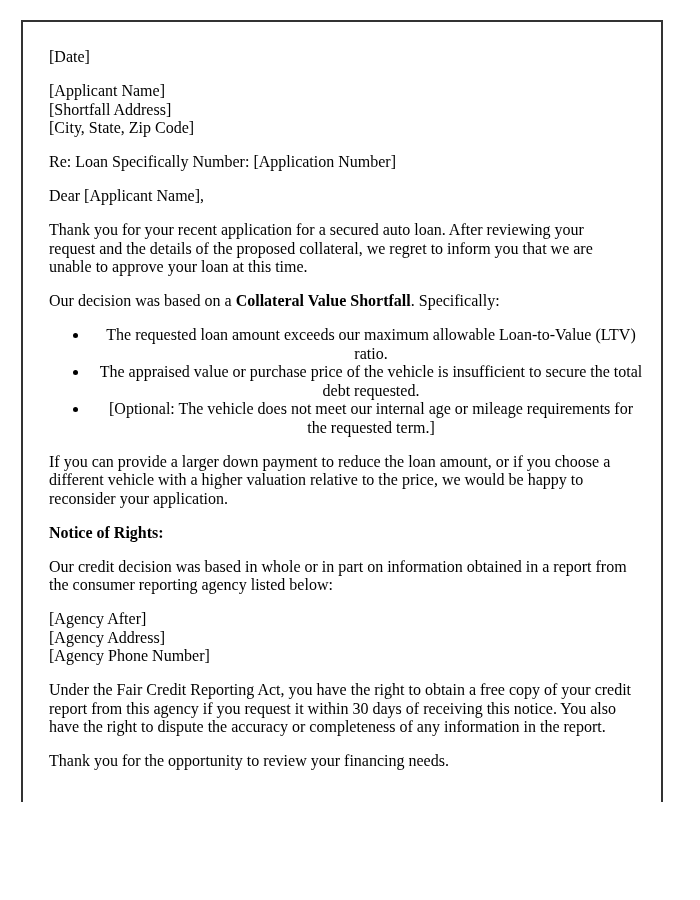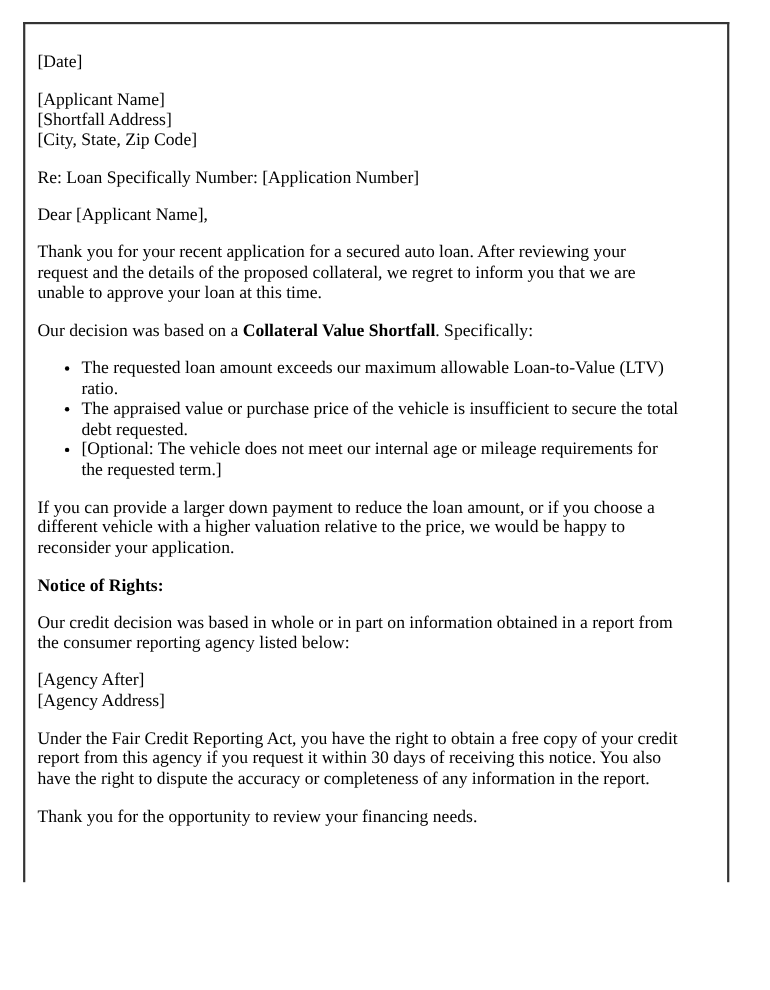--- a/index.html
+++ b/index.html
@@ -16,35 +16,36 @@
     overflow: hidden;
   }
   .page {
     position: absolute;
     left: 21px;
     top: 20px;
     width: 642px;
     height: 782px;
     border: 2px solid #333333;
     border-bottom: none;
-    padding: 26px 8px 0 11px;
+    padding: 26px 8px 0 26px;
     overflow: hidden;
     background: #ffffff;
     color: #000000;
     font-family: "Liberation Serif", "DejaVu Serif", serif;
     font-size: 16px;
     line-height: 18.5px;
   }
   .page > * { margin: 15.5px 0; }
   .page > :first-child { margin-top: 0; }
   .prewrap { white-space: pre-line; }
   .bold { font-weight: bold; }
   ul.bullets {
     list-style: disc outside;
     padding-left: 40px;
+    text-align: center;
   }
   ul.bullets li { margin: 0; }
 </style>
 </head>
 <body>
 
 <div class="canvas">
   <div class="page">
 
     <p>[Date]</p>
@@ -79,20 +80,21 @@
 reconsider your application.</p>
 
     <p class="bold">Notice of Rights:</p>
 
     <p class="prewrap">Our credit decision was based in whole or in part on information obtained in a report from
 the consumer reporting agency listed below:</p>
 
     <div>
       <div>[Agency After]</div>
       <div>[Agency Address]</div>
+      <div>[Agency Phone Number]</div>
     </div>
 
     <p class="prewrap">Under the Fair Credit Reporting Act, you have the right to obtain a free copy of your credit
 report from this agency if you request it within 30 days of receiving this notice. You also
 have the right to dispute the accuracy or completeness of any information in the report.</p>
 
     <p>Thank you for the opportunity to review your financing needs.</p>
 
 
   </div>

